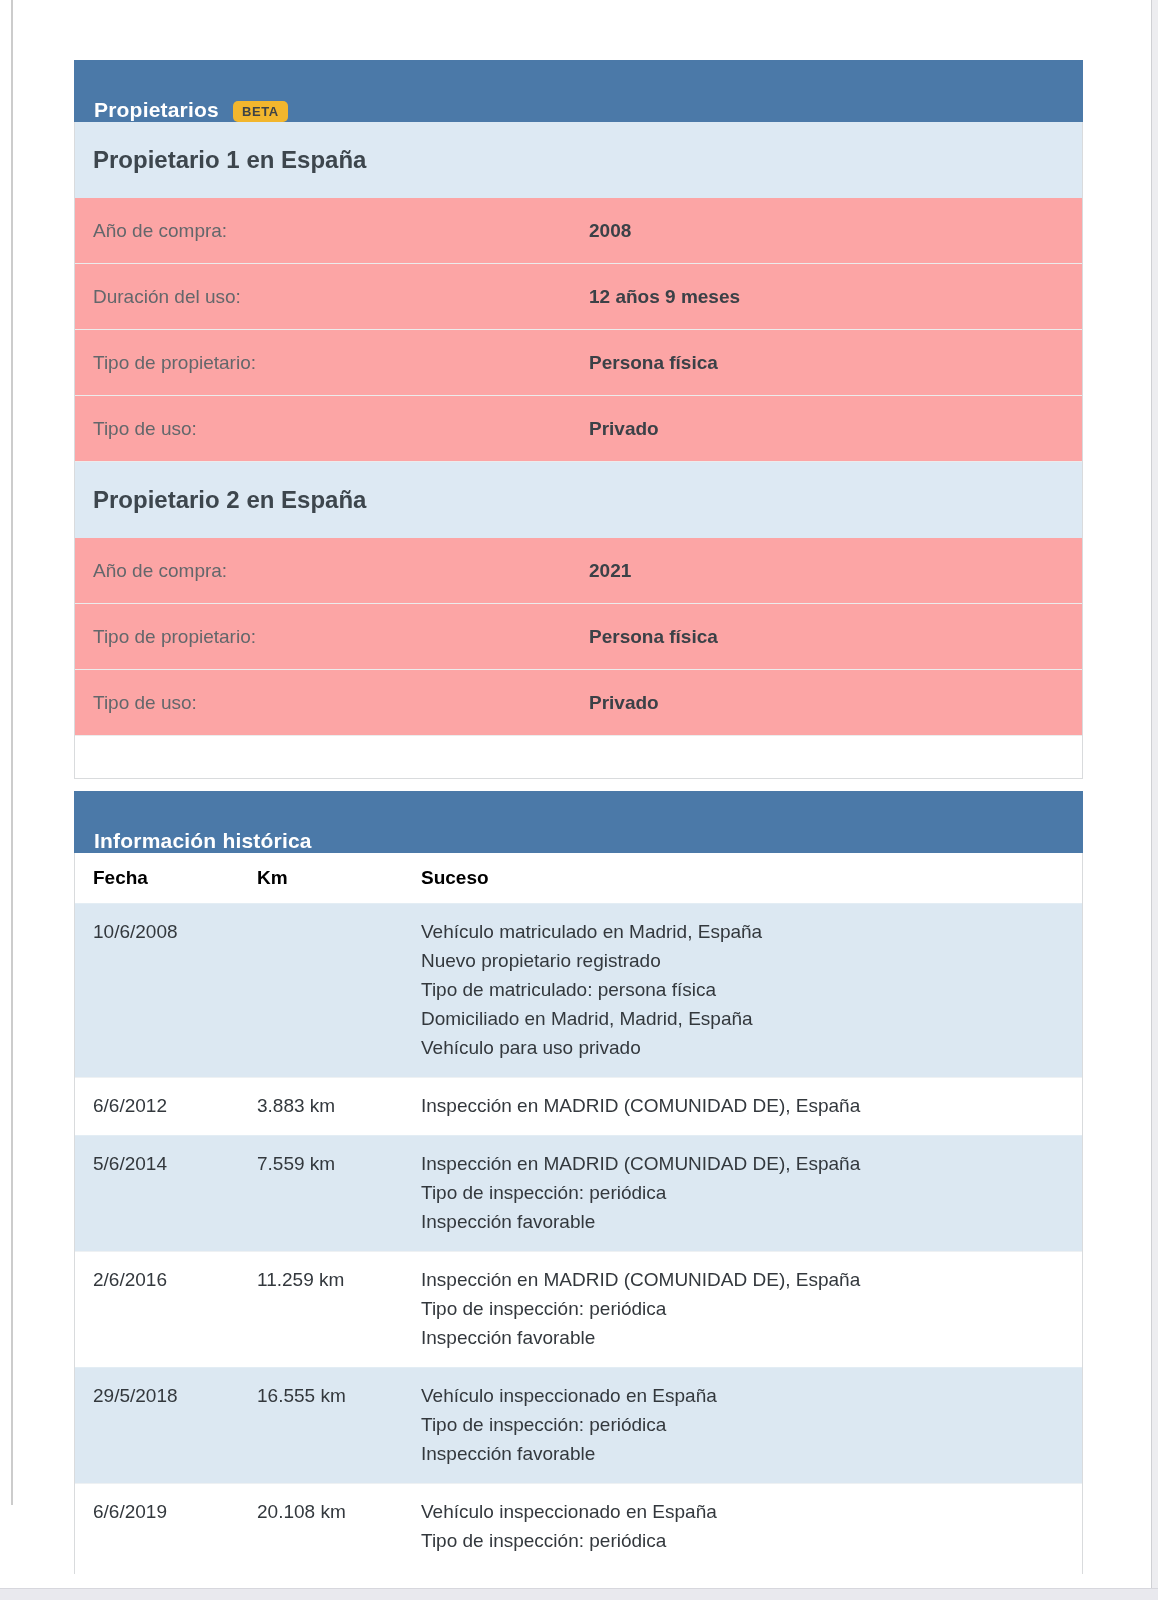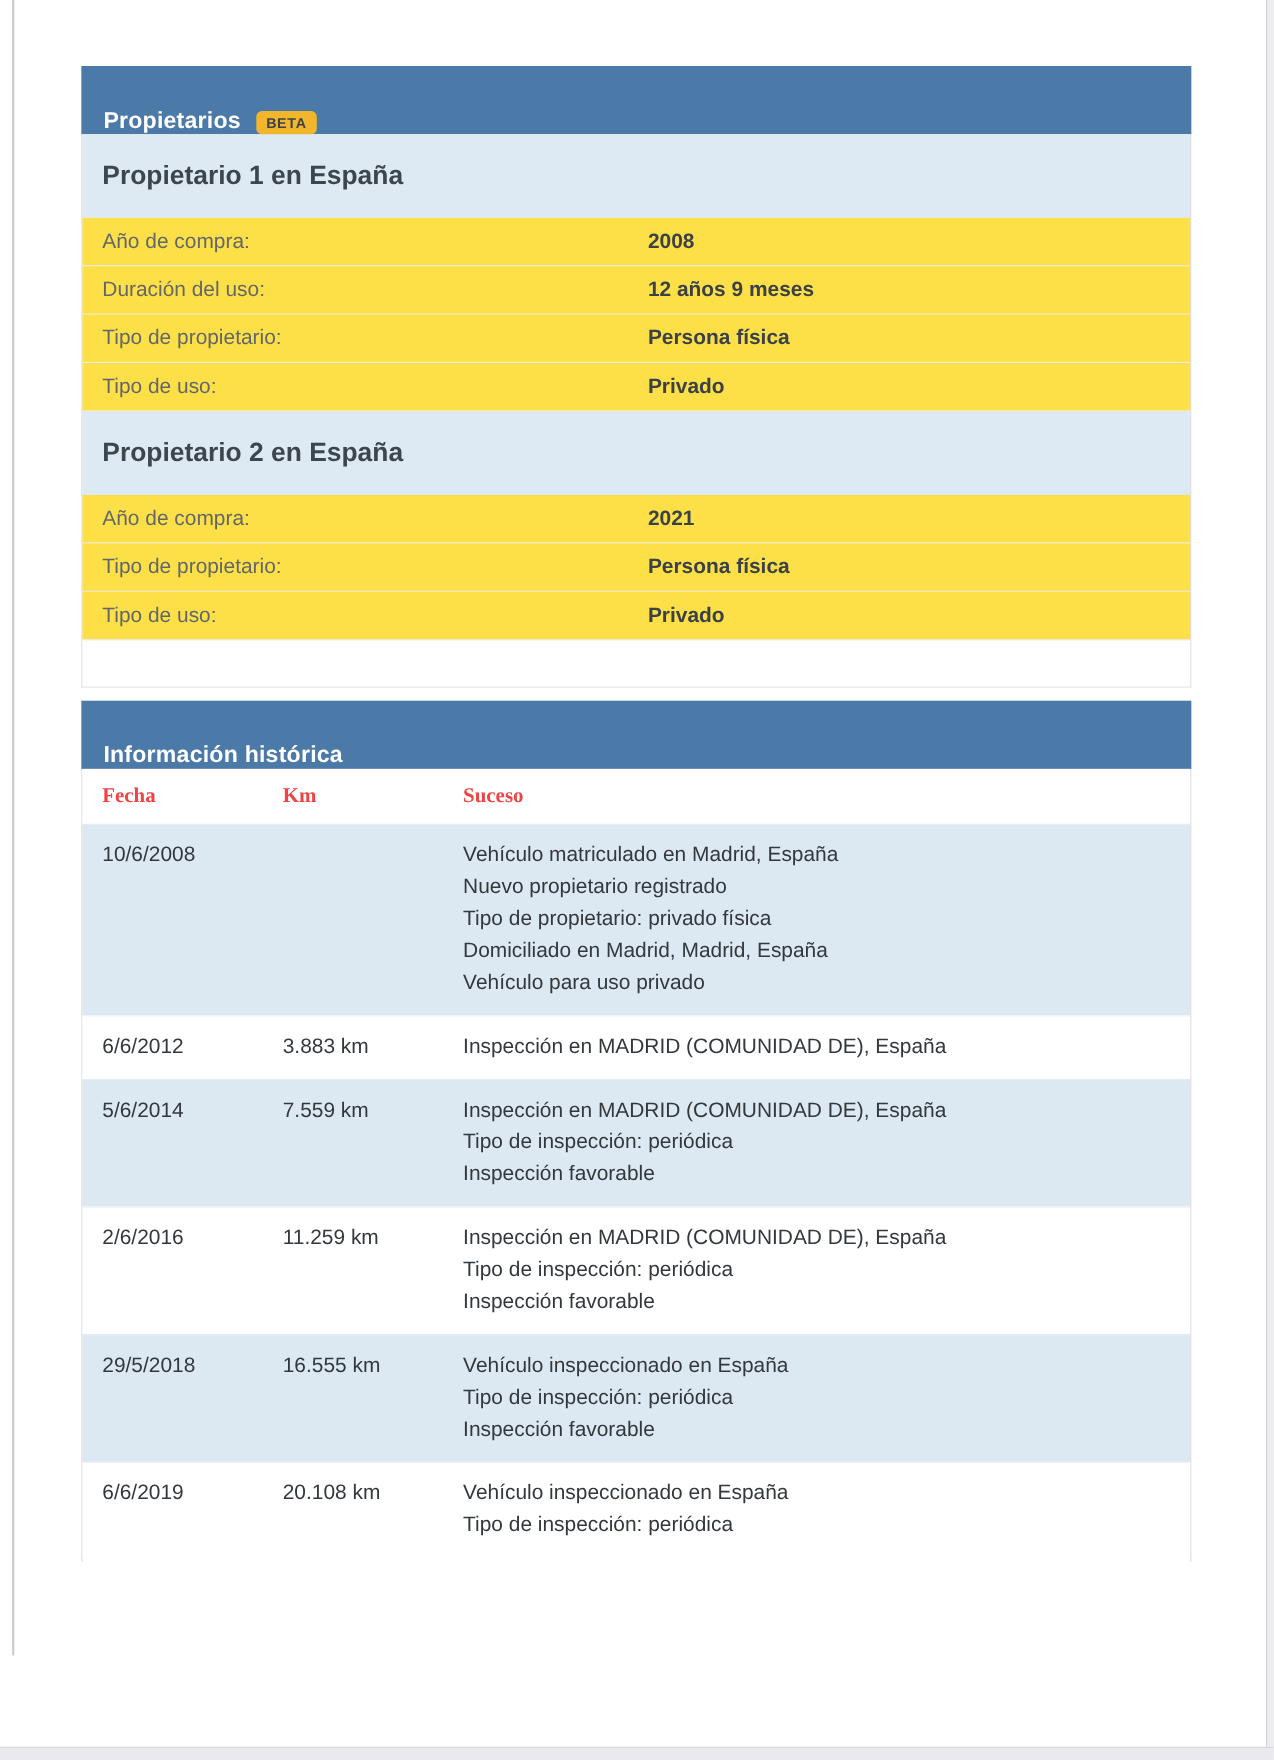--- a/index.html
+++ b/index.html
@@ -55,36 +55,36 @@
     font-size:13px;font-weight:bold;letter-spacing:0.6px;
     padding:4px 9px;border-radius:5px;line-height:1;
   }
   
   .owner-section-heading{
     margin:0;background:var(--light-blue);
     height:76px;display:flex;align-items:center;
     padding:0 18px;font-size:24px;font-weight:bold;color:#3d464d;
   }
   .owner-row{
-    position:relative;height:44px;display:flex;align-items:center;
+    position:relative;height:66px;display:flex;align-items:center;
     padding-left:18px;border-bottom:1px solid var(--sep-gray);
-    font-size:19px;box-sizing:border-box;background:#fde047;
+    font-size:19px;box-sizing:border-box;background:#fca5a5;
   }
   .owner-row-label{color:var(--label-gray);}
   .owner-row-value{
     position:absolute;left:514px;top:50%;transform:translateY(-50%);
     color:var(--value-dark);font-weight:bold;
   }
   .owners-footer{height:42px;background:#fff;}
   
   .history-card{margin-top:12px;border-bottom:none;min-height:783px;}
   .history-head{
     display:grid;grid-template-columns:164px 164px 1fr;
     padding:0 18px;height:50px;align-items:center;
-    font-size:19px;font-weight:bold;color:#ef4444;background:#fff;font-family:Liberation Serif, serif;
+    font-size:19px;font-weight:bold;color:#000000;background:#fff;
   }
   .history-row{
     display:grid;grid-template-columns:164px 164px 1fr;
     padding:13px 18px 15px;align-items:start;
     font-size:19px;color:var(--cell-dark);line-height:29px;
     border-top:1px solid #eef1f3;background:#fff;
   }
   .history-rows .history-row:nth-child(odd){background:var(--row-blue);border-top-color:#e3edf4;}
   .history-event-line{line-height:29px;}
 </style>
@@ -159,21 +159,21 @@
       <span>Km</span>
       <span>Suceso</span>
     </div>
     <div class="history-rows" id="history-rows">
   <div class="history-row">
     <span class="history-date">10/6/2008</span>
     <span class="history-km"></span>
     <span class="history-events">
             <div class="history-event-line">Vehículo matriculado en Madrid, España</div>
             <div class="history-event-line">Nuevo propietario registrado</div>
-            <div class="history-event-line">Tipo de propietario: privado física</div>
+            <div class="history-event-line">Tipo de matriculado: persona física</div>
             <div class="history-event-line">Domiciliado en Madrid, Madrid, España</div>
             <div class="history-event-line">Vehículo para uso privado</div>
           </span>
   </div>
 
   <div class="history-row">
     <span class="history-date">6/6/2012</span>
     <span class="history-km">3.883 km</span>
     <span class="history-events">
             <div class="history-event-line">Inspección en MADRID (COMUNIDAD DE), España</div>

